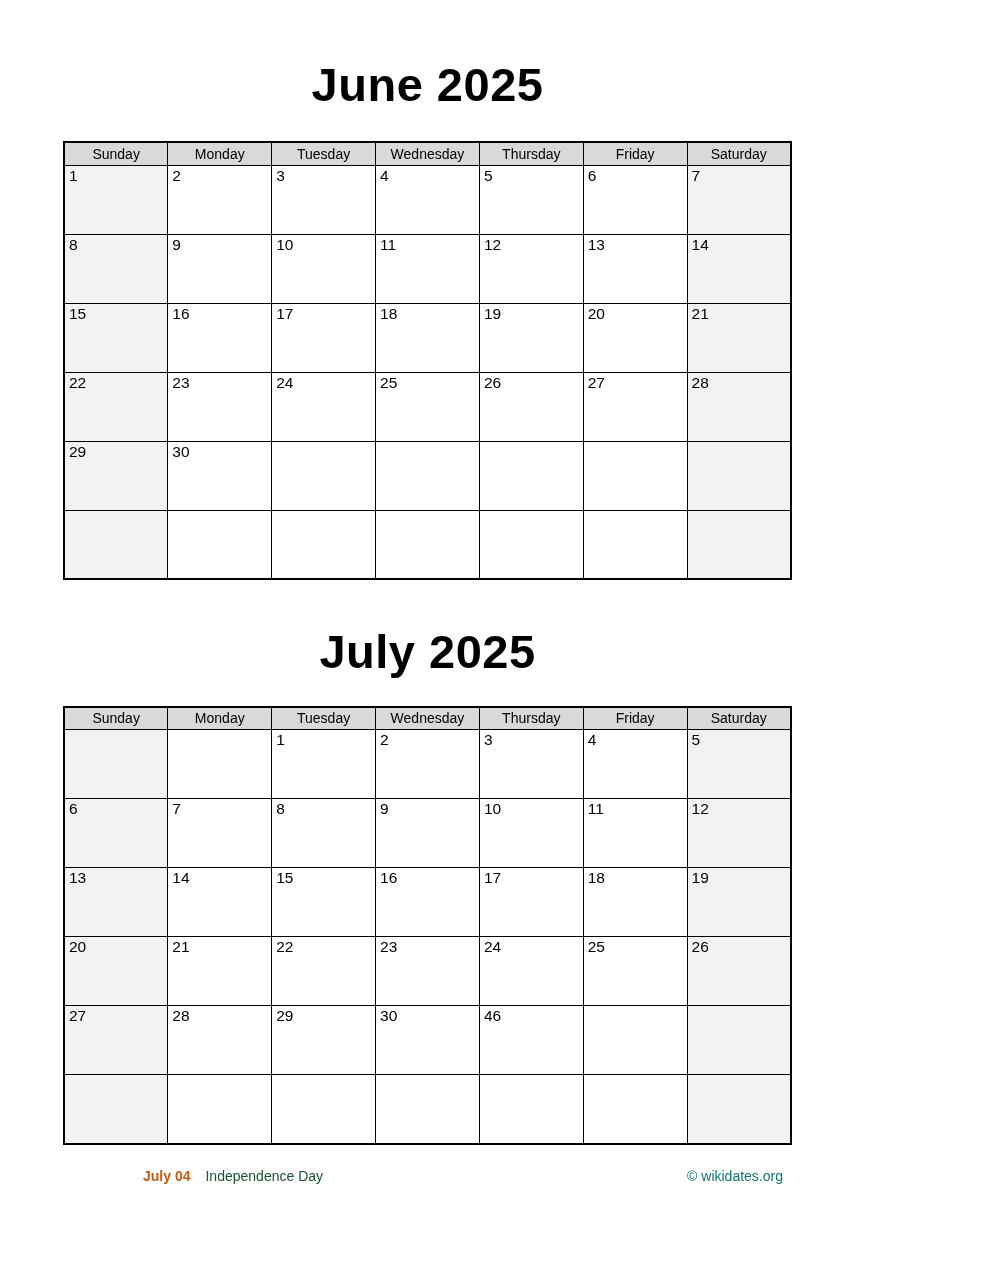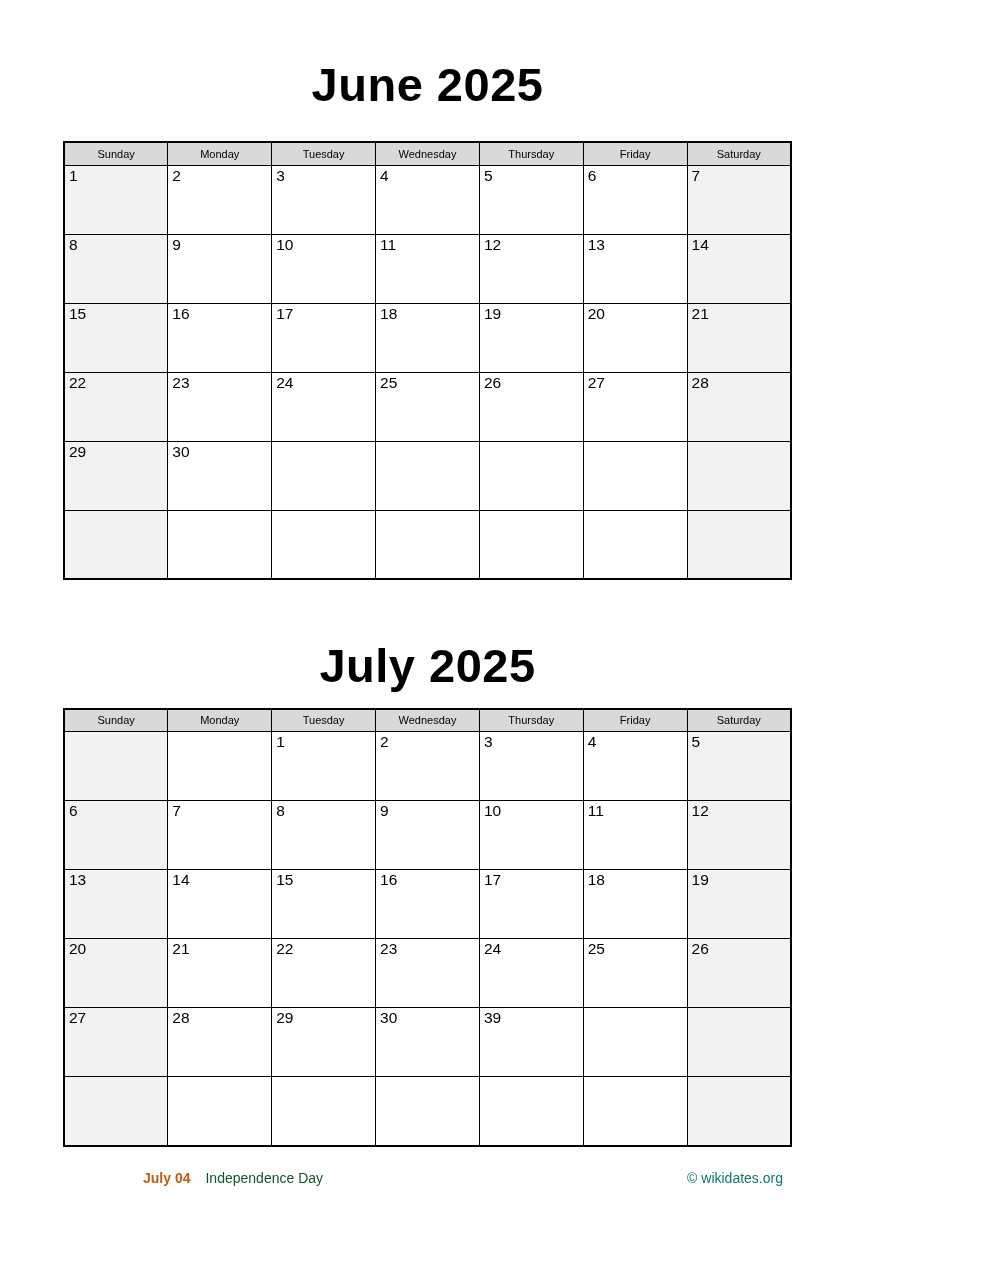--- a/index.html
+++ b/index.html
@@ -18,32 +18,32 @@
   }
   .month-title {
     text-align: center;
     font-size: 47px;
     font-weight: 600;
     letter-spacing: 0.5px;
     line-height: 1.22;
     color: #000000;
   }
   .month-title.june { padding-top: 56px; margin-bottom: 28px; }
-  .month-title.july { padding-top: 57px; margin-bottom: 13px; }
+  .month-title.july { padding-top: 43px; margin-bottom: 25px; }
   table.cal {
     width: 100%;
     border-collapse: collapse;
     table-layout: fixed;
     border: 2px solid #000000;
   }
   table.cal th {
     background: #d9d9d9;
     border: 1px solid #000000;
     font-weight: normal;
-    font-size: 11px;
+    font-size: 14px;
     height: 23px;
     padding: 1px 0 2px 0;
     text-align: center;
     color: #000000;
   }
   table.cal td {
     border: 1px solid #000000;
     height: 69px;
     vertical-align: top;
     text-align: left;
@@ -193,21 +193,21 @@
         <td>23</td>
         <td>24</td>
         <td>25</td>
         <td>26</td>
       </tr>
       <tr>
         <td>27</td>
         <td>28</td>
         <td>29</td>
         <td>30</td>
-        <td>39</td>
+        <td>46</td>
         <td></td>
         <td></td>
       </tr>
       <tr>
         <td></td>
         <td></td>
         <td></td>
         <td></td>
         <td></td>
         <td></td>

